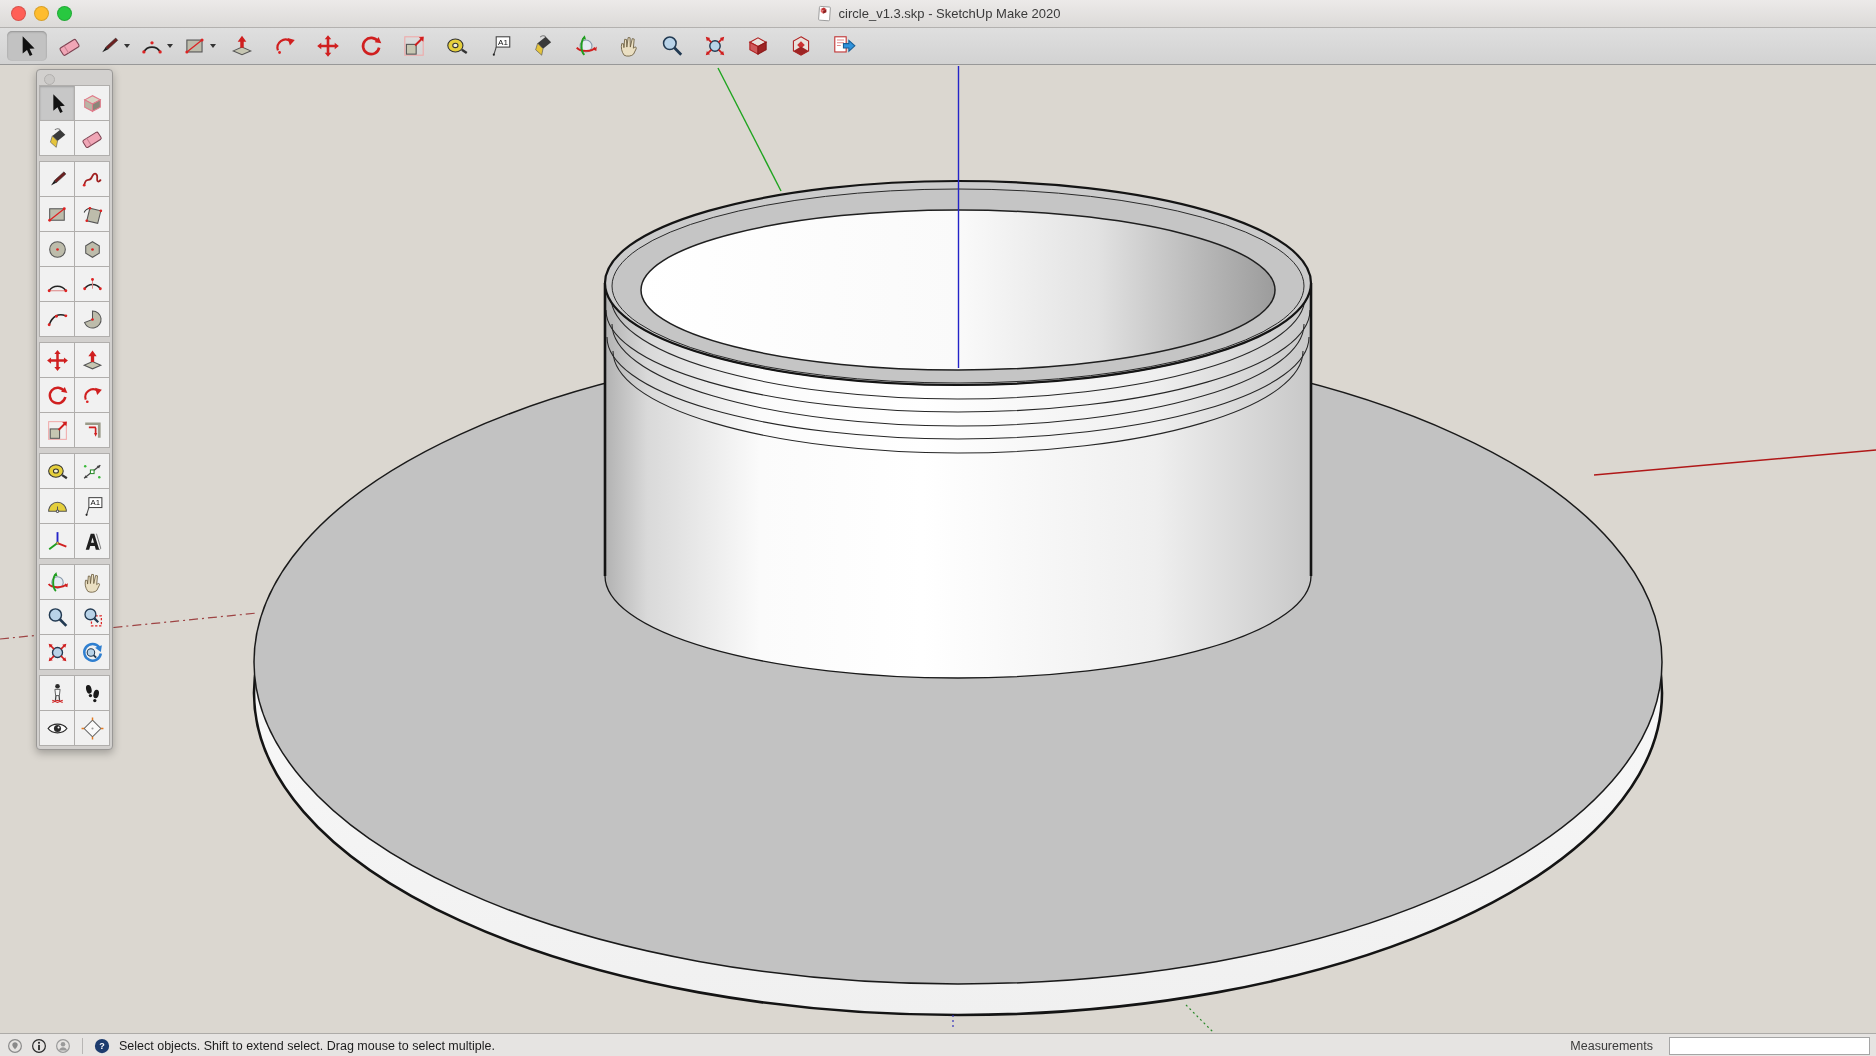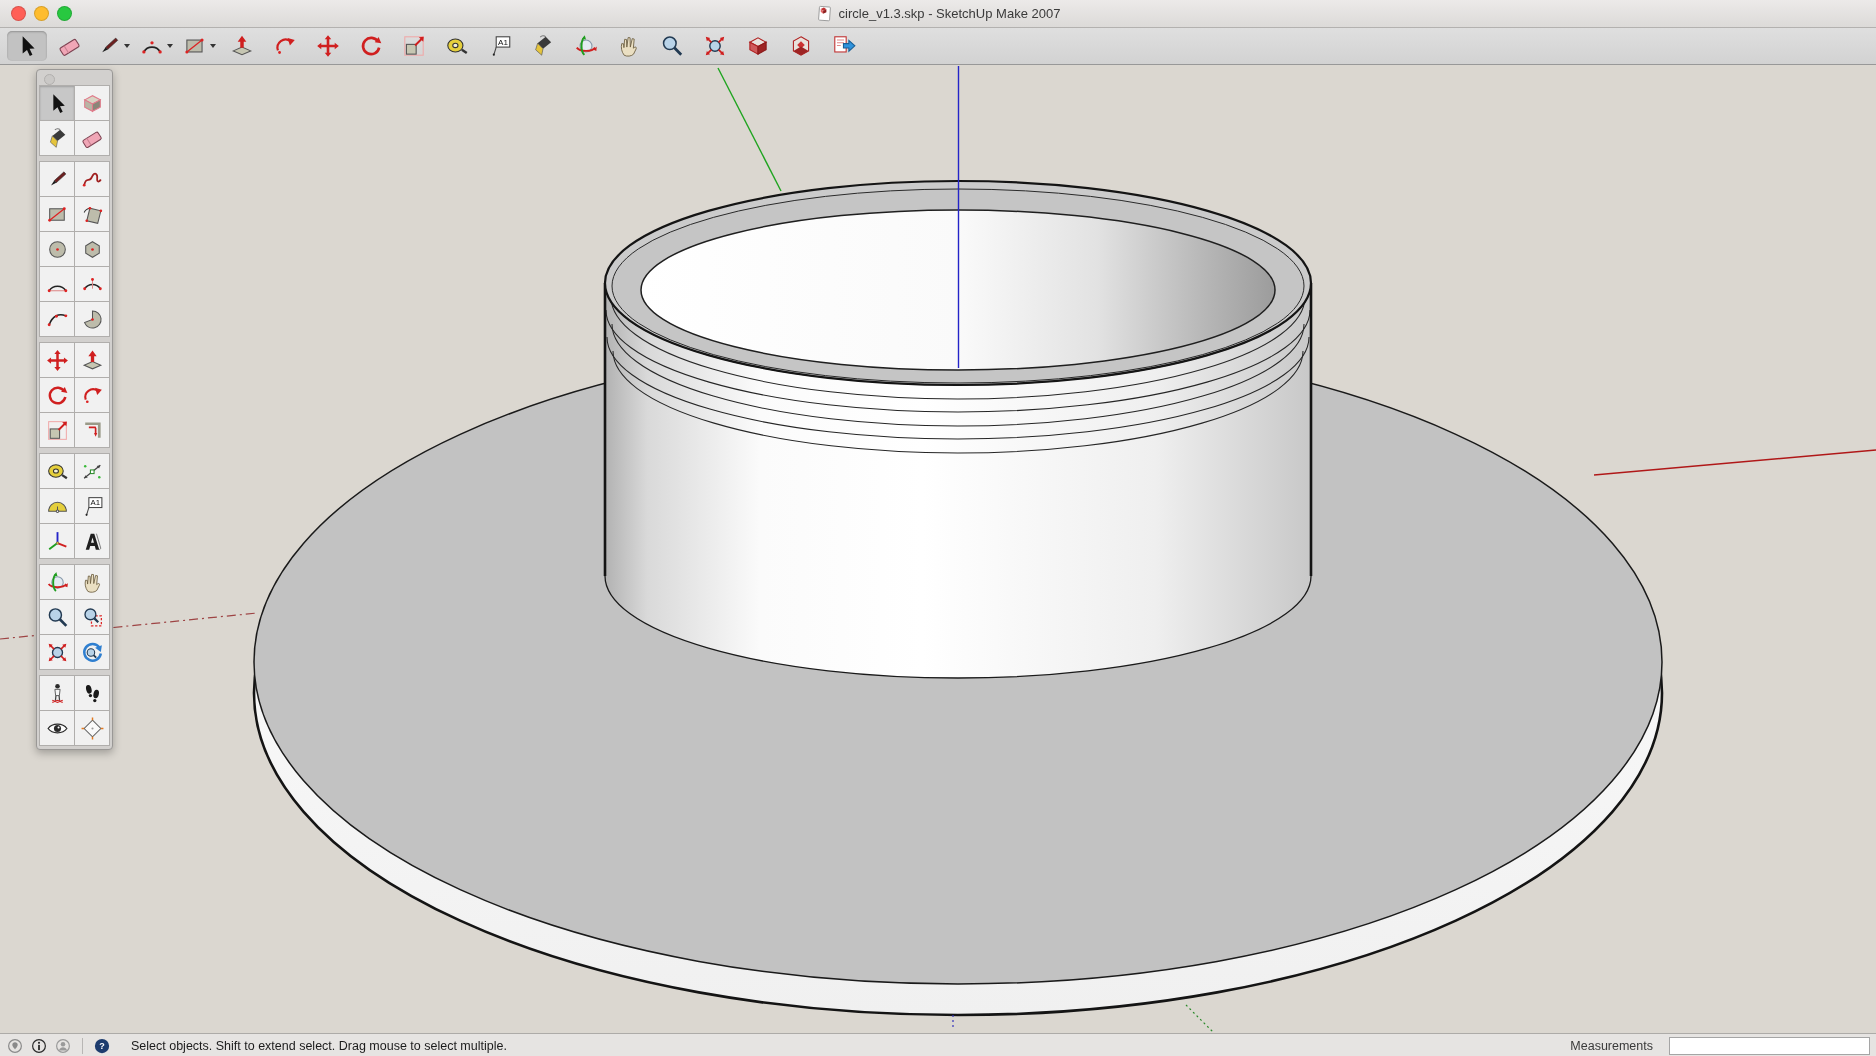--- a/index.html
+++ b/index.html
@@ -49,21 +49,21 @@
   .pal-btn.active{background:#c7c7c7;box-shadow:inset 0 1px 2px rgba(0,0,0,.2);}
   .pal-btn svg{width:25px;height:25px;display:block;}
   
   .statusbar{
     height:24px;background:#e6e4e2;border-top:1px solid #adaba8;
     display:flex;align-items:center;padding:0 6px;font-size:12.5px;color:#1c1c1c;
   }
   .sb-icons{display:flex;align-items:center;gap:6px;}
   .sb-icons svg{width:18px;height:18px;display:block;}
   .sb-divider{width:1px;height:16px;background:#b8b6b4;margin:0 4px;}
-  .sb-msg{margin-left:20px;white-space:nowrap;}
+  .sb-msg{margin-left:8px;white-space:nowrap;}
   .sb-right{margin-left:auto;display:flex;align-items:center;gap:16px;color:#3a3a3a;}
   .sb-input{width:193px;height:16px;border:1px solid #a5a5a5;background:#fff;
     font-family:"Liberation Sans",sans-serif;font-size:12px;padding:0 3px;}
 </style>
 </head>
 <body>
 
 <div class="window">
 
   <div class="titlebar">
@@ -74,21 +74,21 @@
     </div>
     <div class="title">
       <span class="doc-icon">
         <svg viewBox="0 0 18 18">
           <rect x="3.2" y="1.8" width="11.6" height="14.6" rx="1" fill="#fff" stroke="#9a9a9a" transform="rotate(4 9 9)"></rect>
           <path d="M5 4.2 8.4 2.6 11 4.6 7.5 6.2 Z" fill="#c23030"></path>
           <path d="M5 4.2 7.5 6.2 7.5 9.2 5 7.2 Z" fill="#e06868"></path>
           <path d="M11 4.6 11 7.6 7.5 9.2 7.5 6.2 Z" fill="#8f1f1f"></path>
         </svg>
       </span>
-      <span>circle_v1.3.skp - SketchUp Make 2007</span>
+      <span>circle_v1.3.skp - SketchUp Make 2020</span>
     </div>
   </div>
 
   <div class="toolbar">
       <div class="tb-btn active">
         <svg viewBox="0 0 24 24">
           <path d="M8 3 8 19 12 15.6 14.6 21.2 17 20 14.4 14.6 19 14.2 Z" fill="#111"></path>
         </svg>
       </div>
       <div class="tb-btn">

